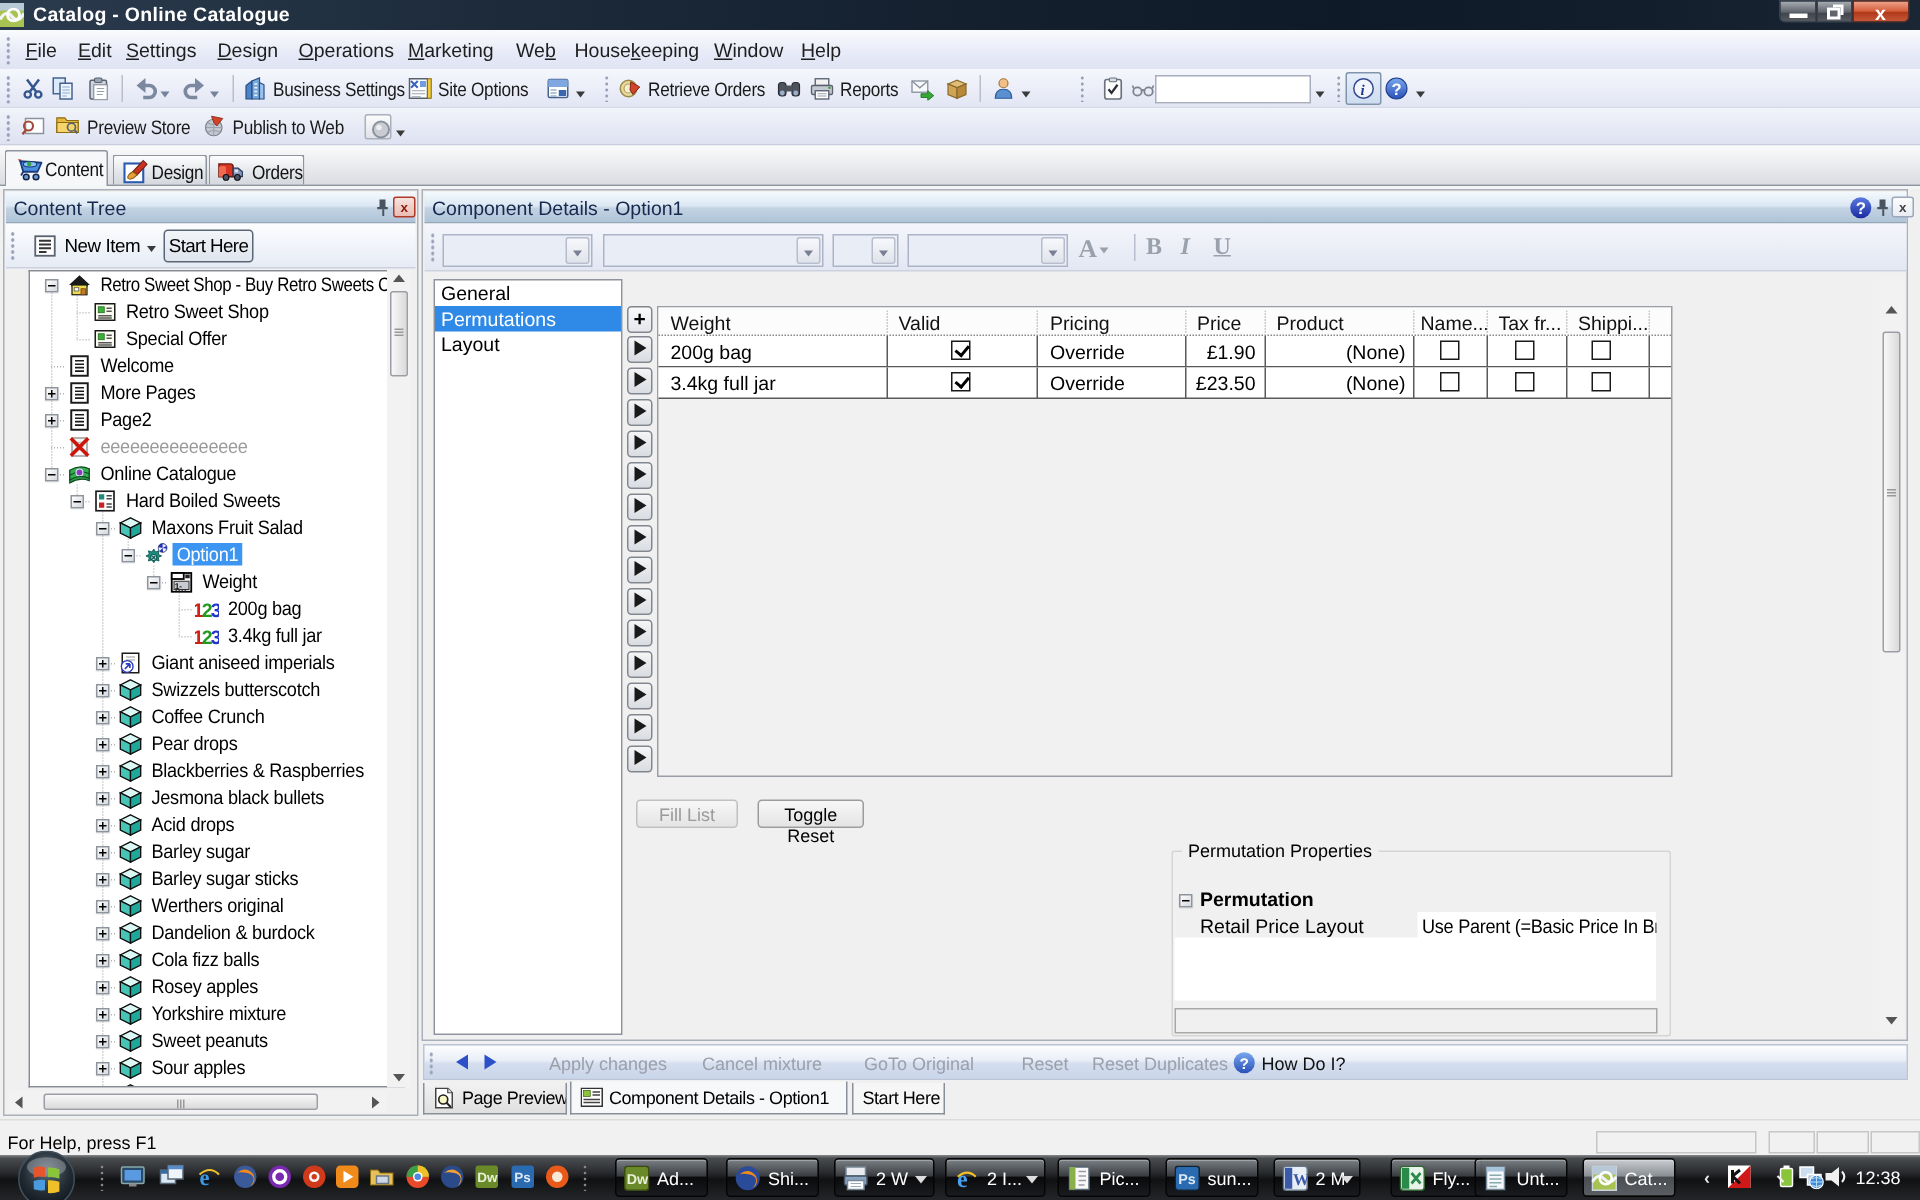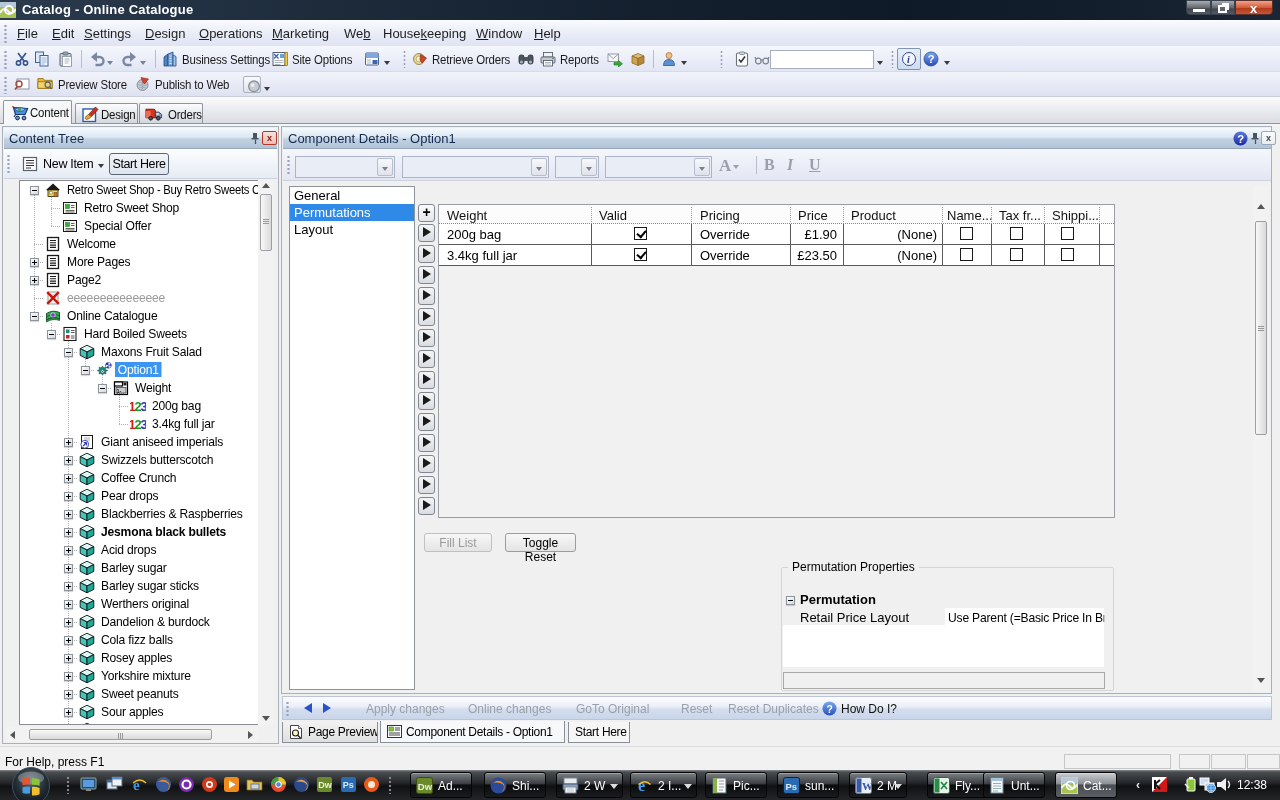--- a/index.html
+++ b/index.html
@@ -560,21 +560,21 @@
     <div class="trow" style="top:324px; width:251px;">
     <div class="doth" style="left:48px; top:9px; width:9px;"></div>
     <div class="exp plus" style="left:44px;"></div>
     <svg class="tico" style="left:59px;" viewBox="0 0 16 16">
           <path d="M8 1.2 L14.8 4.6 L8 8 L1.2 4.6 Z" fill="#dbf8f4" stroke="#111" stroke-width="0.9"></path>
           <path d="M1.2 4.6 L8 8 v6.8 L1.2 11.4 Z" fill="#48c4b6" stroke="#111" stroke-width="0.9"></path>
           <path d="M14.8 4.6 L8 8 v6.8 l6.8-3.4 Z" fill="#1fa89a" stroke="#111" stroke-width="0.9"></path>
         </svg>
     <span class="lbl" style="left:81px;">Blackberries &amp; Raspberries</span>
     </div>
-    <div class="trow" style="top:342px; width:251px;font-weight:bold;">
+    <div class="trow" style="top:342px; width:251px;">
     <div class="doth" style="left:48px; top:9px; width:9px;"></div>
     <div class="exp plus" style="left:44px;"></div>
     <svg class="tico" style="left:59px;" viewBox="0 0 16 16">
           <path d="M8 1.2 L14.8 4.6 L8 8 L1.2 4.6 Z" fill="#dbf8f4" stroke="#111" stroke-width="0.9"></path>
           <path d="M1.2 4.6 L8 8 v6.8 L1.2 11.4 Z" fill="#48c4b6" stroke="#111" stroke-width="0.9"></path>
           <path d="M14.8 4.6 L8 8 v6.8 l6.8-3.4 Z" fill="#1fa89a" stroke="#111" stroke-width="0.9"></path>
         </svg>
     <span class="lbl" style="left:81px;">Jesmona black bullets</span>
     </div>
     <div class="trow" style="top:360px; width:251px;">
@@ -842,21 +842,21 @@
     <div class="sbarr" style="left:4px; top:492px; width:0; height:0; border-left:4px solid transparent; border-right:4px solid transparent; border-top:5px solid #555;"></div>
   </div>
 </div>
 
 <div id="navbar" class="abs">
   <div class="grip" style="left:3px; top:4px; height:16px;"></div>
 
   <div style="position:absolute; left:21px; top:6px; width:0; height:0; border-top:5.5px solid transparent; border-bottom:5.5px solid transparent; border-right:8px solid #2b50c8;"></div>
   <div style="position:absolute; left:40px; top:6px; width:0; height:0; border-top:5.5px solid transparent; border-bottom:5.5px solid transparent; border-left:8px solid #2b50c8;"></div>
   <span class="nlink" style="left:83px;">Apply changes</span>
-  <span class="nlink" style="left:185px;">Online changes</span>
+  <span class="nlink" style="left:185px;">Cancel mixture</span>
   <span class="nlink" style="left:293px;">GoTo Original</span>
   <span class="nlink" style="left:398px;">Reset</span>
   <span class="nlink" style="left:445px;">Reset Duplicates</span>
   <svg style="position:absolute; left:539px; top:4px; width:15px; height:15px;" viewBox="0 0 16 16">
       <defs>
         <linearGradient id="hg3" x1="0" y1="0" x2="0" y2="1">
           <stop offset="0" stop-color="#7aa8ee"></stop>
           <stop offset="1" stop-color="#2a50b8"></stop>
         </linearGradient>
       </defs>

